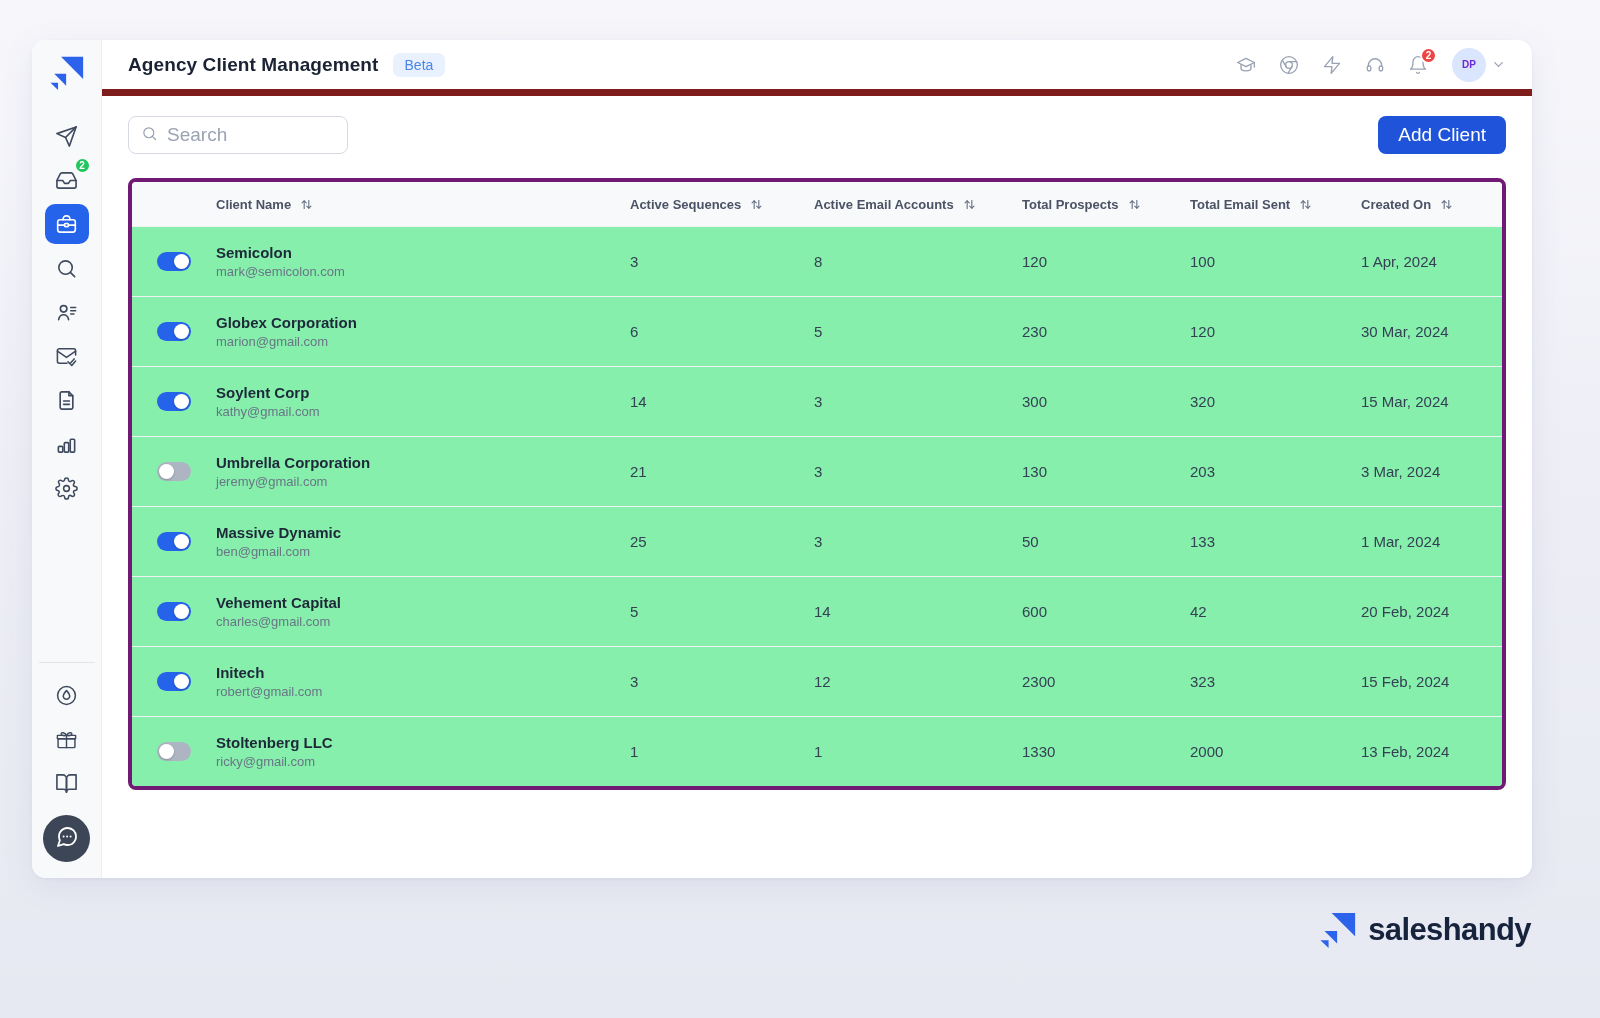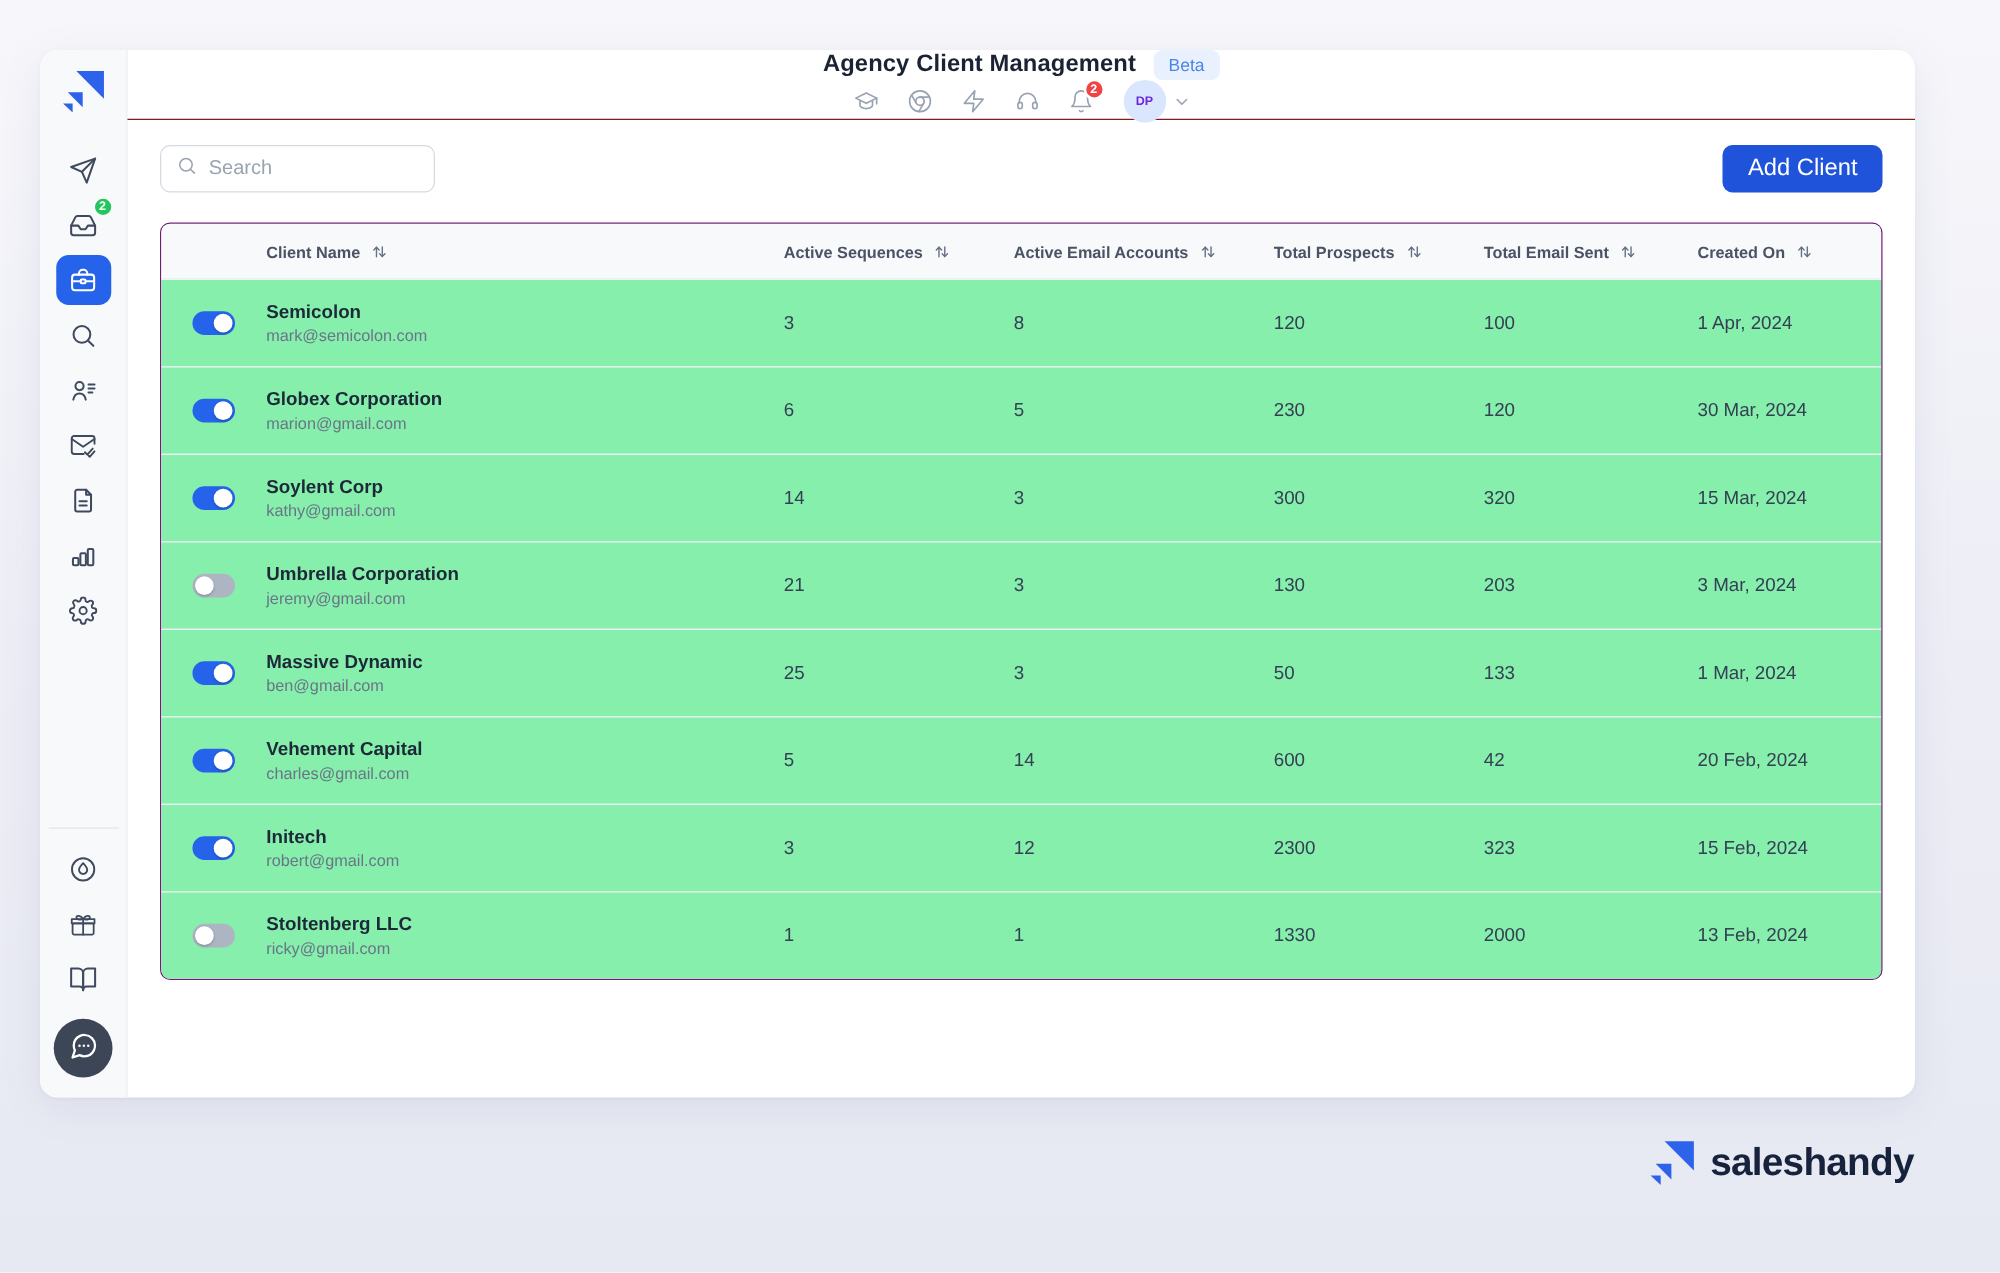--- a/index.html
+++ b/index.html
@@ -42,22 +42,22 @@
   .side-divider { width: 56px; height: 1px; background: #e3e5eb; margin: 8px 0 12px; }
   .chat-btn {
     width: 47px; height: 47px; border-radius: 50%; border: 0; background: #3d4657;
     color: #fff; margin-top: 12px; cursor: pointer;
     display: flex; align-items: center; justify-content: center;
   }
   .chat-btn svg { width: 24px; height: 24px; }
   
   .main { flex: 1; display: flex; flex-direction: column; min-width: 0; }
   .topbar {
-    height: 56px; border-bottom: 1px solid #7f1d1d; flex-shrink: 0;
-    display: flex; align-items: center; justify-content: space-between; padding: 0 26px; flex-direction: column;
+    height: 56px; border-bottom: 7px solid #7f1d1d; flex-shrink: 0;
+    display: flex; align-items: center; justify-content: space-between; padding: 0 26px;
   }
   .title-wrap { display: flex; align-items: center; gap: 14px; }
   .page-title { font-size: 19px; font-weight: 700; color: #1a2233; letter-spacing: .1px; }
   .beta-badge {
     background: #e8f1fd; color: #4a86e8; font-size: 14px; font-weight: 500;
     padding: 5px 12px; border-radius: 7px; line-height: 1;
   }
   .topbar-right { display: flex; align-items: center; gap: 21px; }
   .tb-icon {
     border: 0; background: transparent; color: #98a2b3; cursor: pointer;
@@ -80,30 +80,30 @@
   .chev-btn svg { width: 15px; height: 15px; }
   
   .content { padding: 20px 26px 0; display: flex; flex-direction: column; }
   .toolbar { display: flex; align-items: center; justify-content: space-between; }
   .search-box {
     width: 220px; height: 38px; background: #fff; border: 1px solid #d5d9e2; border-radius: 8px;
     display: flex; align-items: center; gap: 9px; padding: 0 12px; color: #98a2b3;
   }
   .search-box svg { width: 17px; height: 17px; flex-shrink: 0; }
   .search-box input {
-    border: 0; outline: 0; flex: 1; font-size: 16px; color: #c2410c;
+    border: 0; outline: 0; flex: 1; font-size: 19px; color: #c2410c;
     font-family: inherit; background: transparent;
   }
   .search-box input::placeholder { color: #9aa3b2; }
   .btn-primary {
     background: #1e53da; color: #fff; border: 0; border-radius: 8px; cursor: pointer;
     height: 38px; padding: 0 20px; font-size: 19px; font-weight: 500; font-family: inherit;
   }
   
-  .table { margin-top: 24px; border: 1px solid #701a75; border-radius: 8px; overflow: hidden; }
+  .table { margin-top: 24px; border: 4px solid #701a75; border-radius: 8px; overflow: hidden; }
   .thead, .trow {
     display: grid;
     grid-template-columns: 84px 414px 184px 208px 168px 171px 1fr;
     align-items: center;
   }
   .thead { height: 44px; background: #f8f9fb; }
   .hcell {
     display: flex; align-items: center; gap: 9px; font-size: 13px; font-weight: 600;
     color: #4a5264; cursor: pointer; background: transparent; border: 0;
     font-family: inherit; justify-content: flex-start; padding: 0;

